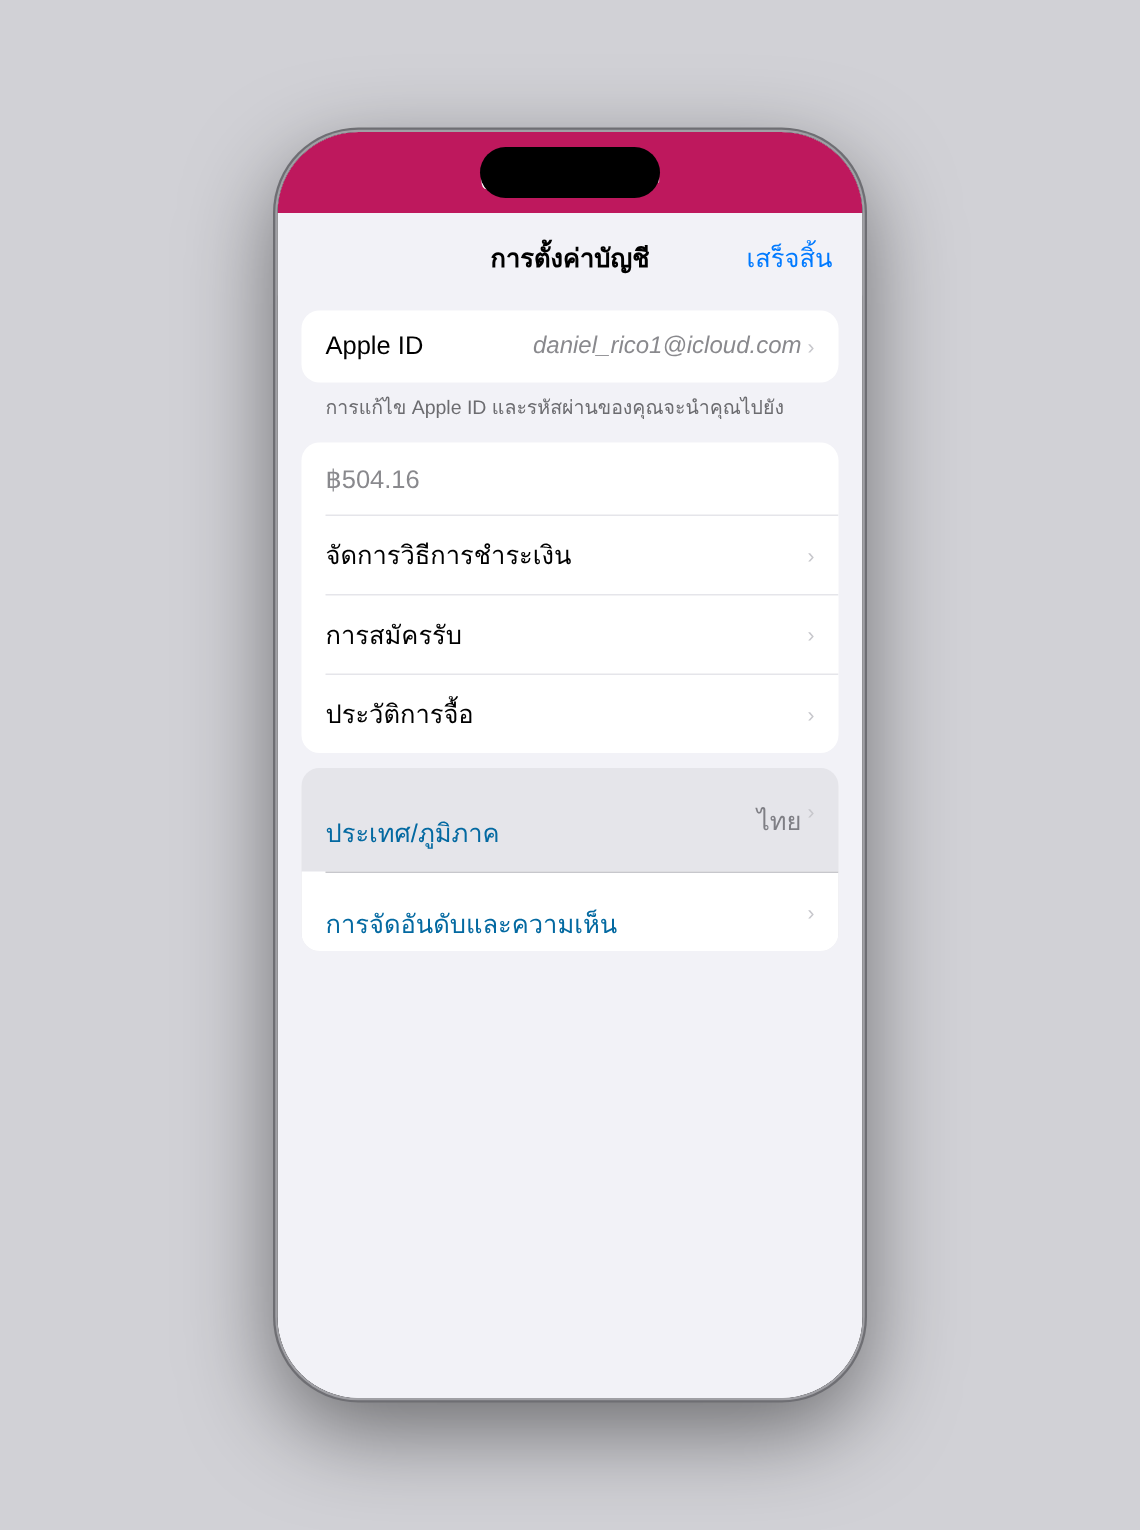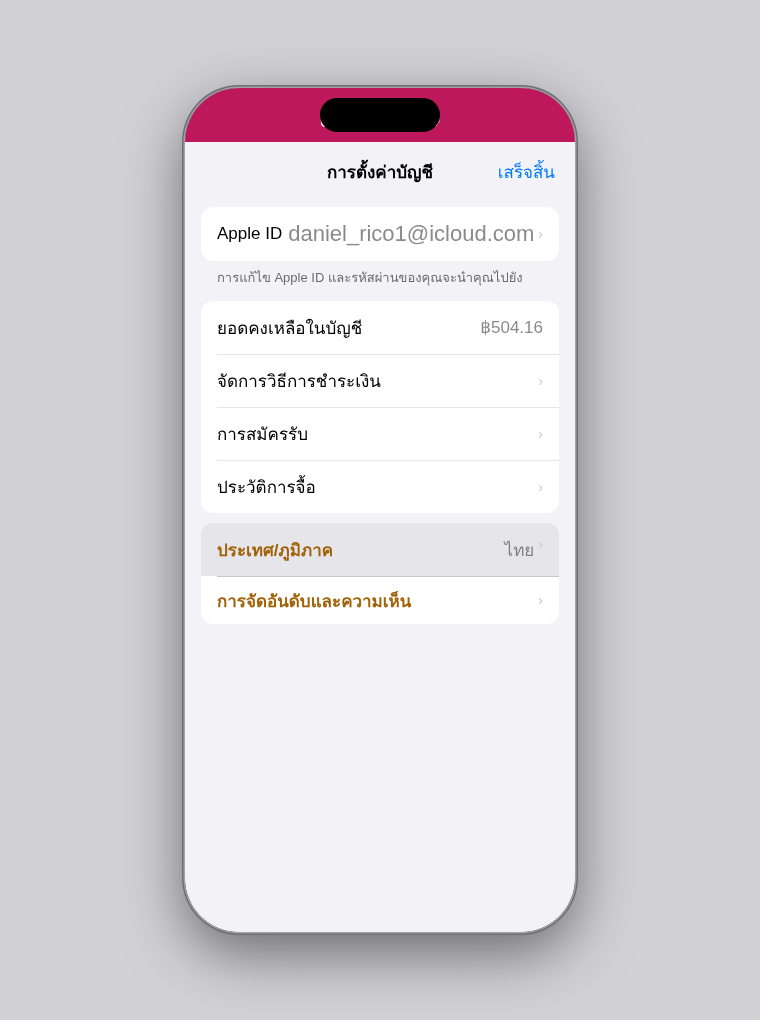--- a/index.html
+++ b/index.html
@@ -162,23 +162,24 @@
       font-weight: 400;
     }
 
     .apple-id-value-wrap {
       display: flex;
       align-items: center;
       gap: 4px;
     }
 
     .apple-id-email {
-      font-size: 22px;
+      font-size: 16px;
       color: #3c3c43;
       opacity: 0.6;
+      font-style: italic;
     }
 
     .chevron {
       color: #c7c7cc;
       font-size: 14px;
     }
 
     
     .description-text {
       padding: 8px 16px 4px;
@@ -275,22 +276,23 @@
       background: #fff;
       display: flex;
       align-items: center;
       justify-content: space-between;
       padding: 5px 16px;
       min-height: 48px;
     }
 
     .country-label, .ratings-label {
       font-size: 17px;
-      color: #a16207;
-      font-weight: 700;
+      color: #0369a1;
+      font-weight: 400;
+      margin-top: 16px;
     }
 
     .country-value-wrap {
       display: flex;
       align-items: flex-start;
       gap: 4px;
     }
 
     .country-value {
       font-size: 17px;
@@ -352,21 +354,20 @@
         </div>
         <div class="description-text">
           <p>การแก้ไข Apple ID และรหัสผ่านของคุณจะนำคุณไปยัง</p>
         </div>
       </div>
 
       <div class="section">
         <div class="list-card">
 
           <div class="list-row">
-            <span class="list-row-label">ยอดคงเหลือในบัญชี</span>
             <div class="list-row-value">
               <span class="list-row-value-text">฿504.16</span>
             </div>
           </div>
 
           <div class="list-row">
             <span class="list-row-label">จัดการวิธีการชำระเงิน</span>
             <div class="list-row-value">
               <span class="chevron">›</span>
             </div>

